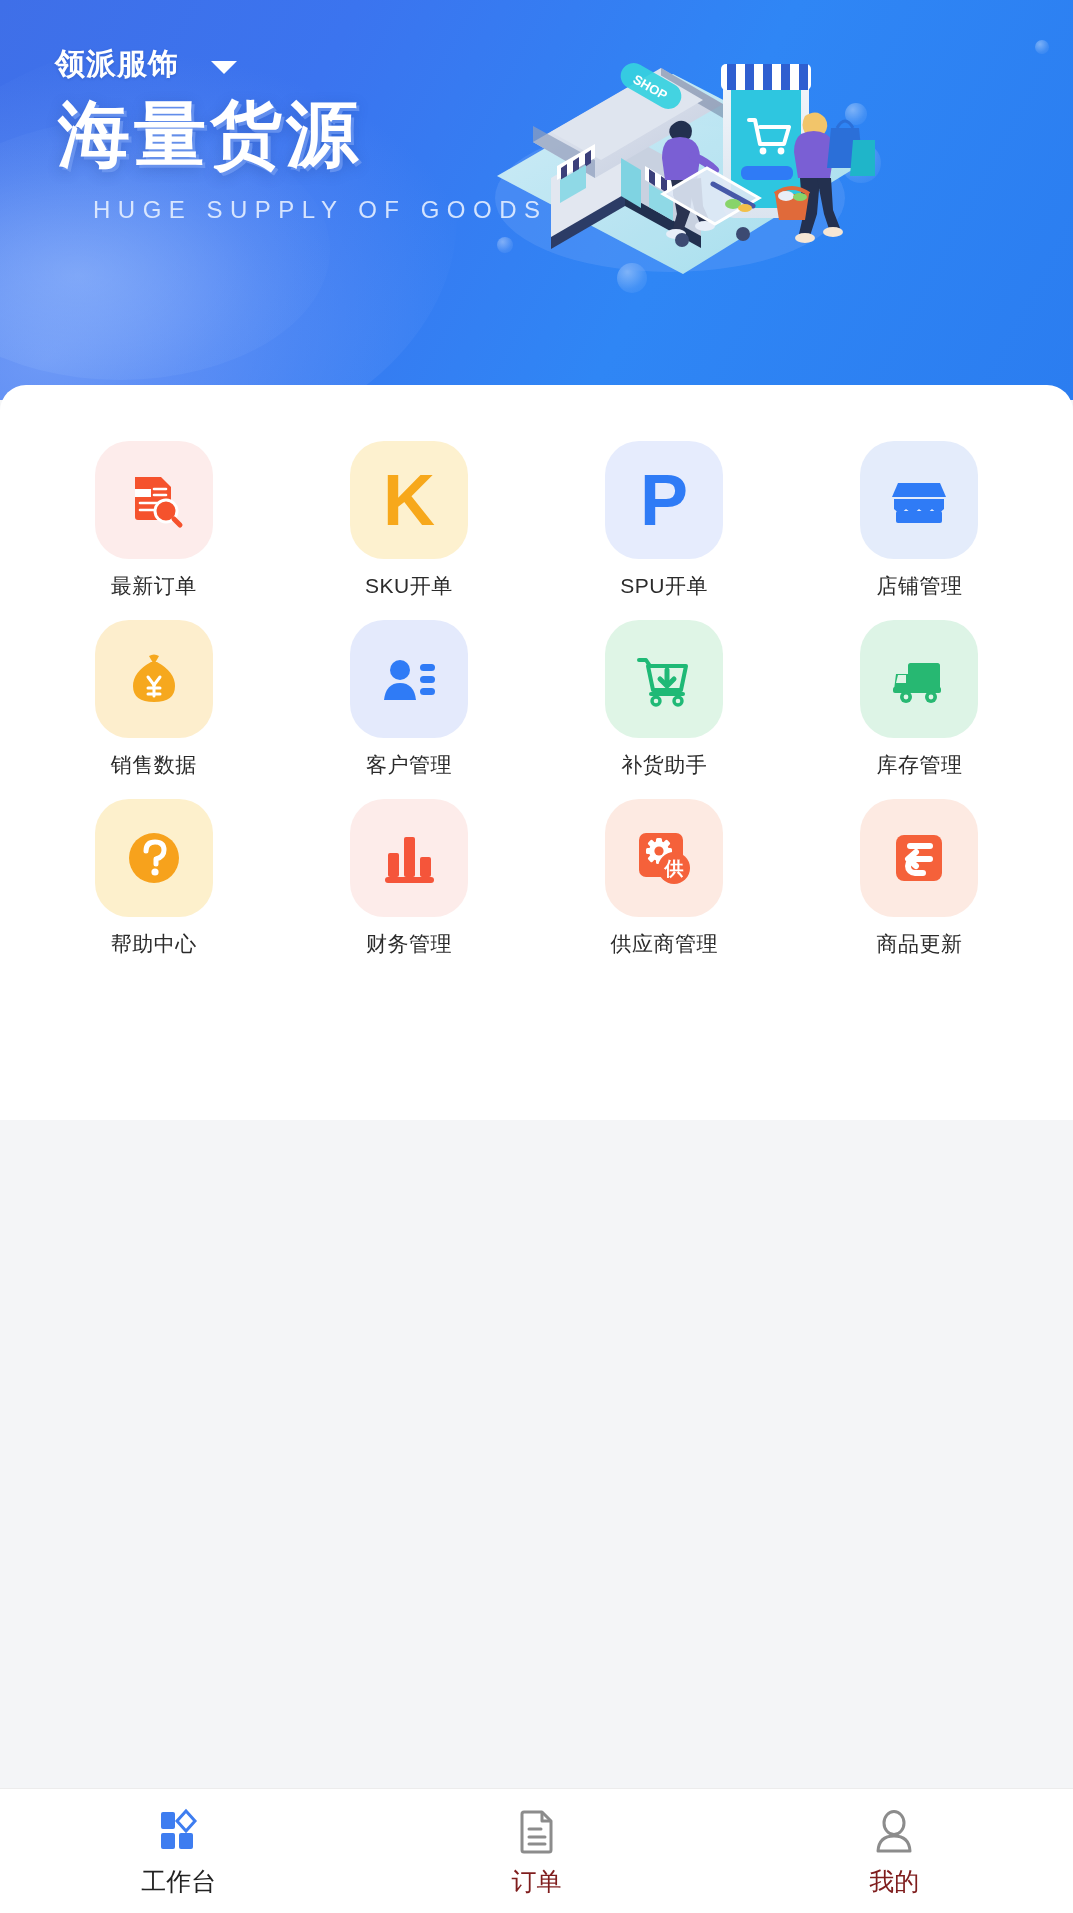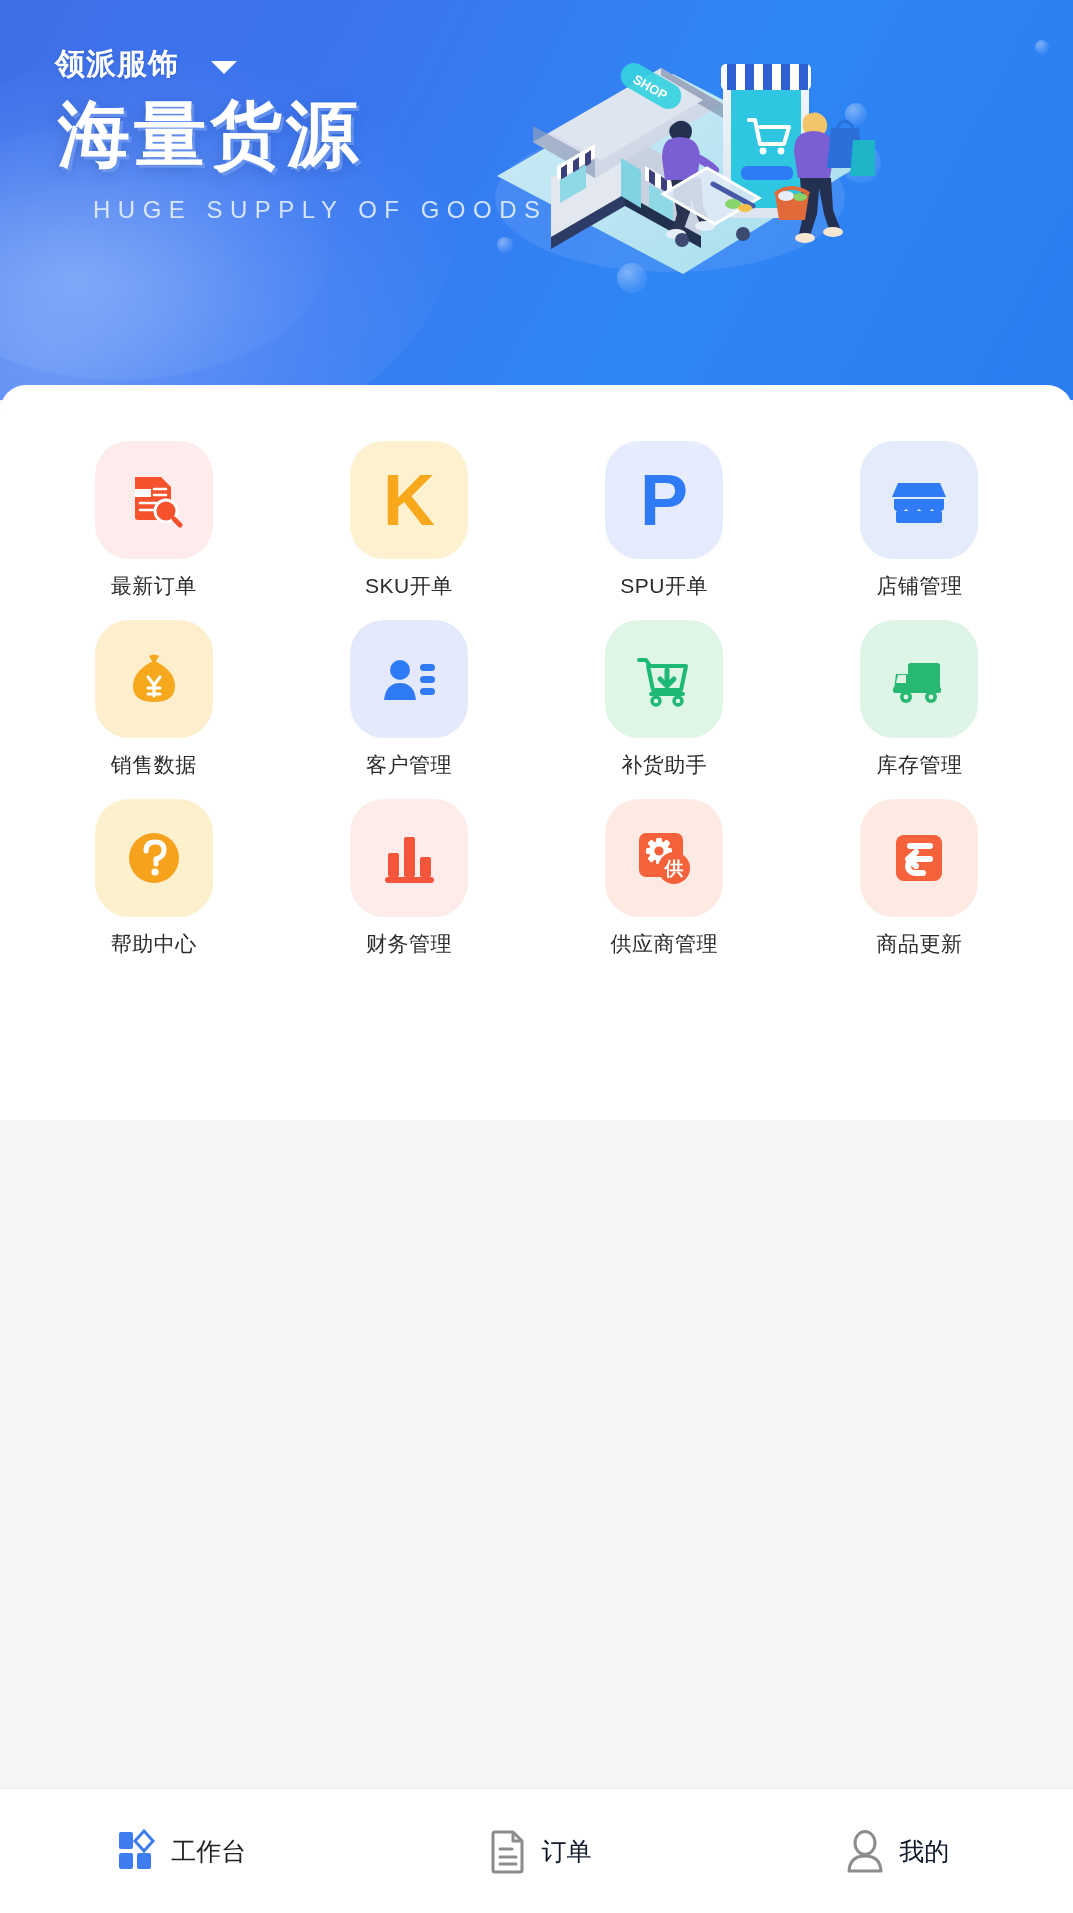--- a/index.html
+++ b/index.html
@@ -138,27 +138,27 @@
   
   .tabbar {
     position: absolute; left: 0; bottom: 0;
     width: 1073px; height: 125px;
     background: #ffffff;
     border-top: 1px solid #ececec;
     display: flex;
   }
   .tab {
     flex: 1;
-    display: flex; flex-direction: row;
+    display: flex; flex-direction: column;
     align-items: center; justify-content: center;
     gap: 8px;
     cursor: pointer;
   }
   .tab-icon { width: 52px; height: 52px; display: flex; align-items: center; justify-content: center; }
-  .tab-label { font-size: 25px; color: #0f172a; }
+  .tab-label { font-size: 25px; color: #7f1d1d; }
   .tab.active .tab-label { color: #222222; }
 </style>
 </head>
 <body>
 
 <div id="app">
 
   <div class="banner">
     <div class="banner-wave"></div>
     <div class="banner-wave2"></div>

